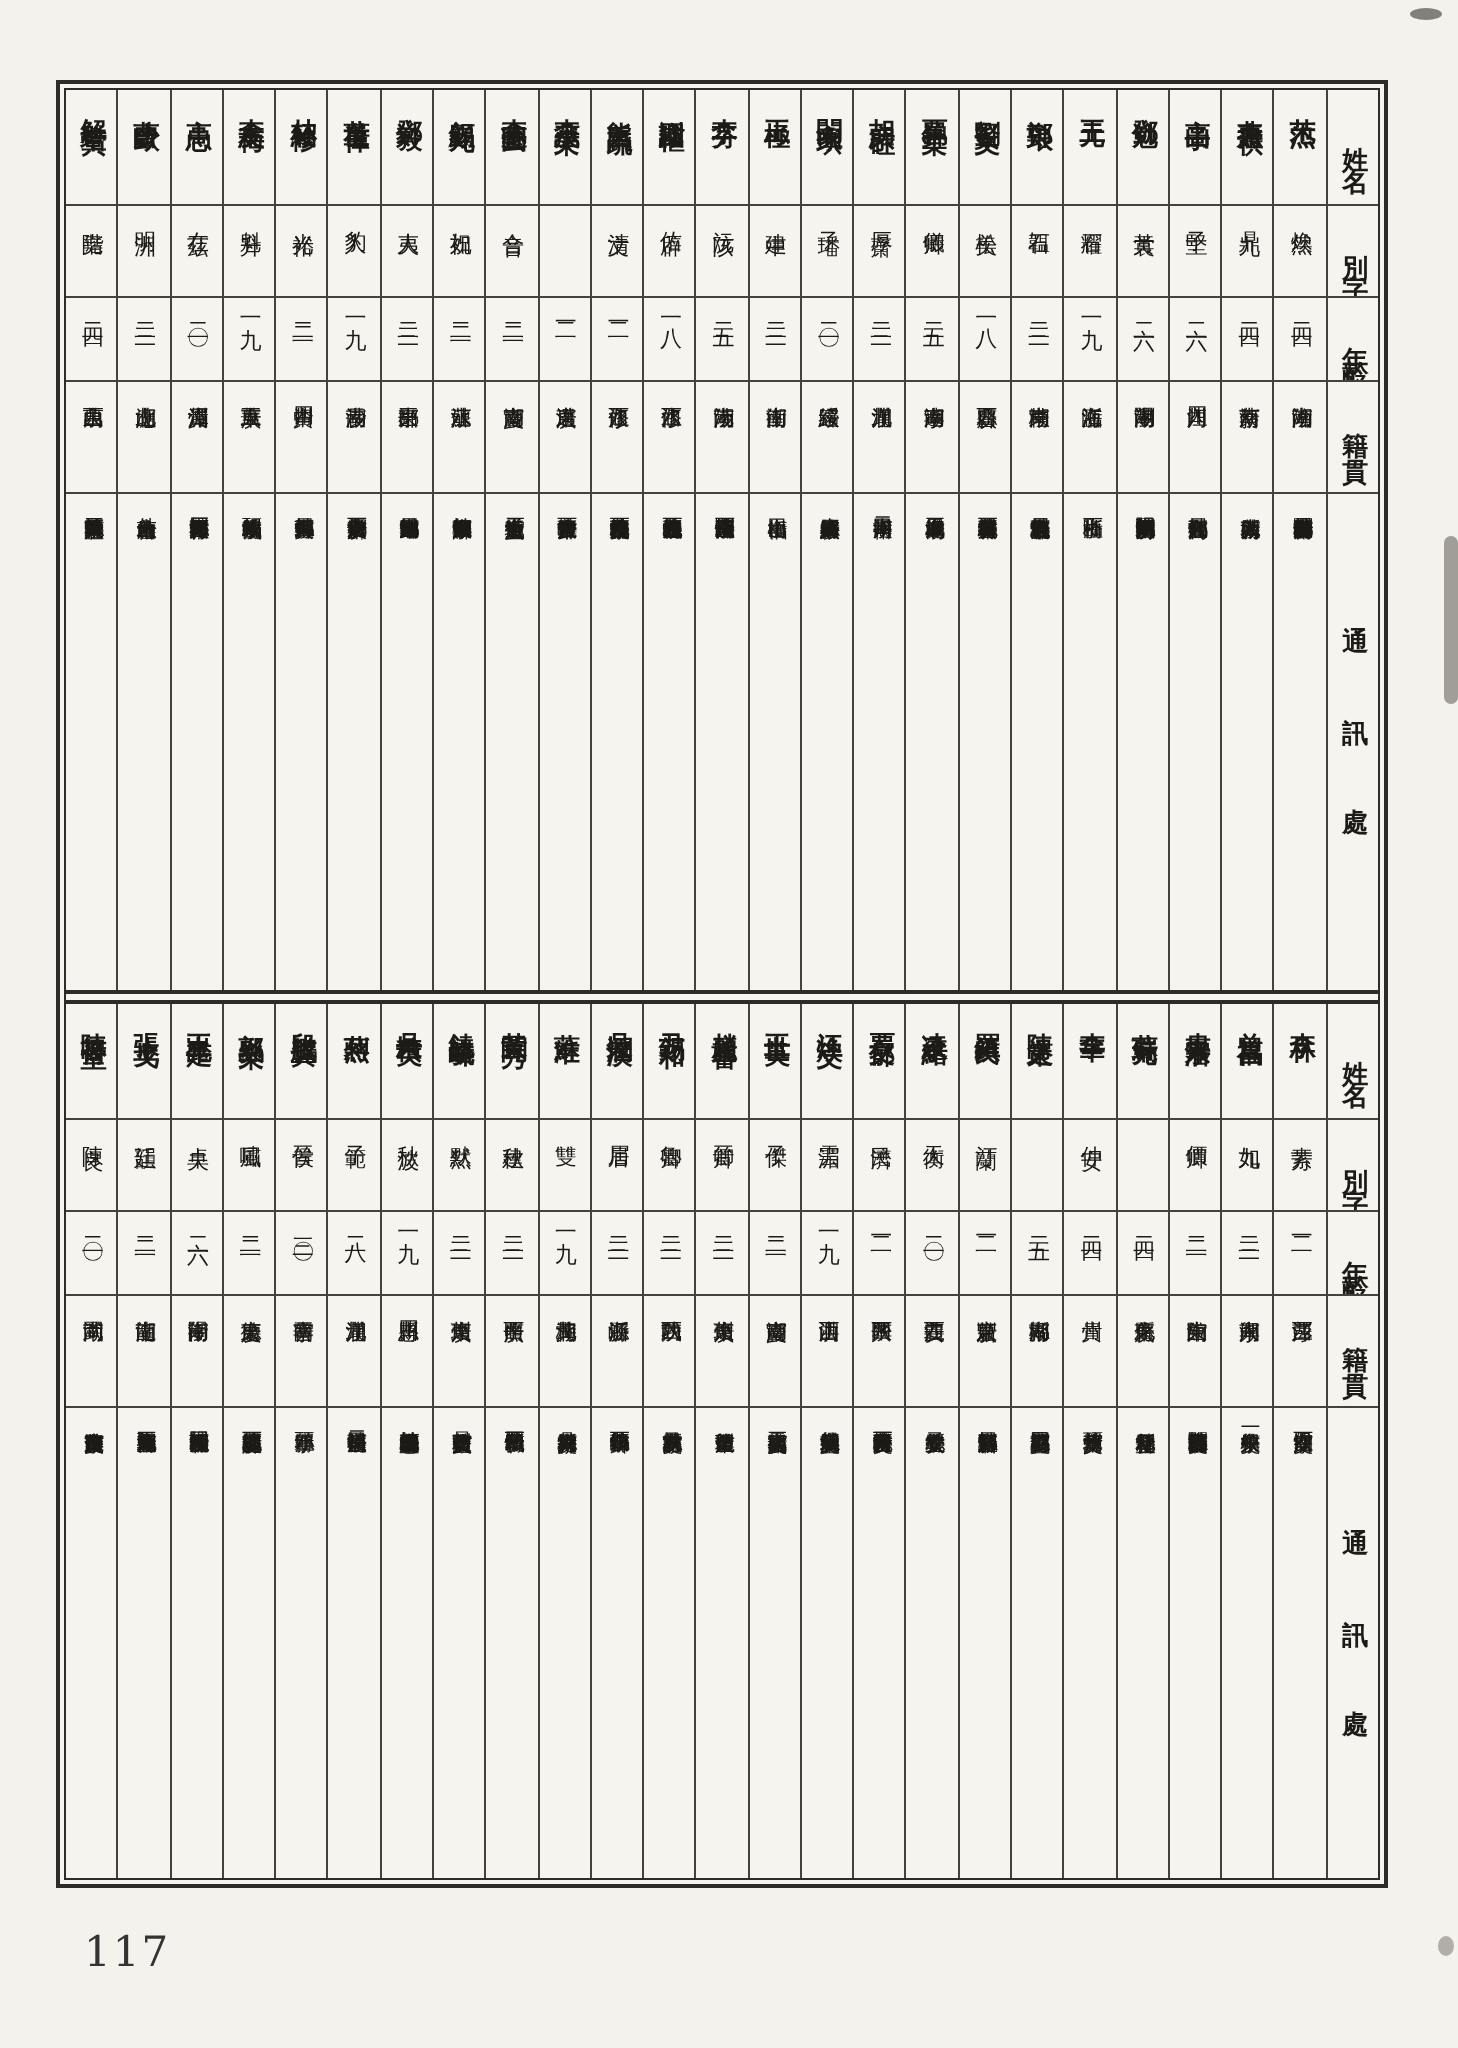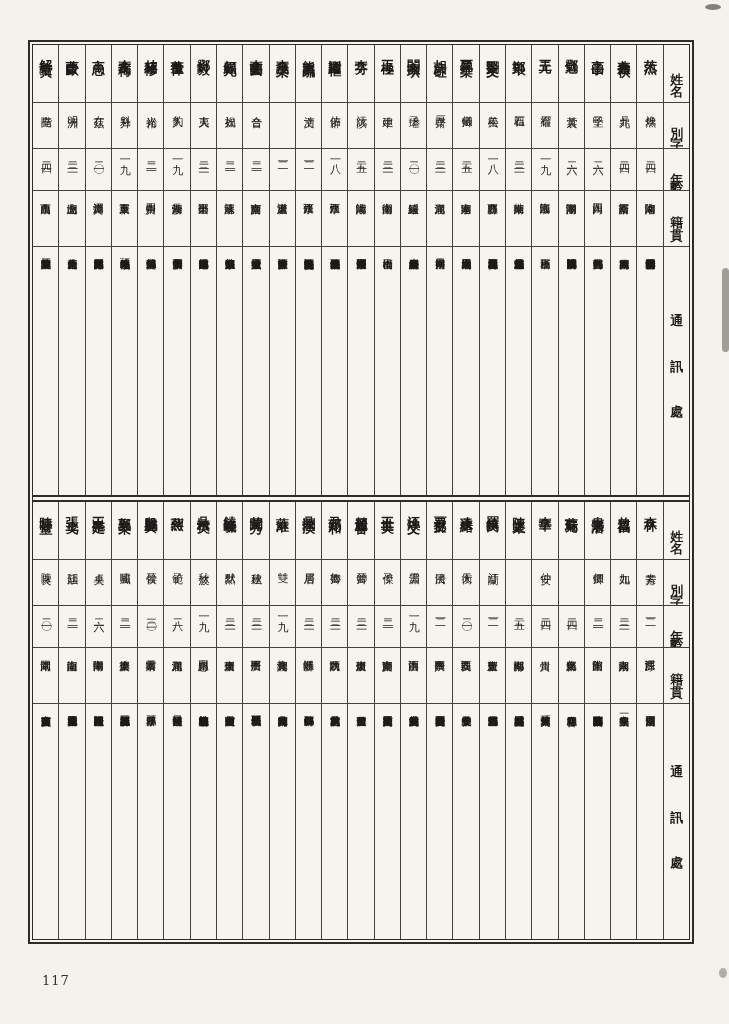--- a/index.html
+++ b/index.html
@@ -45,21 +45,21 @@
   .t-addr{font-size:10px;letter-spacing:0;line-height:1.0;}
   .header-cell{align-items:center;justify-content:center;padding-top:0;}
   .hlabel{font-size:13px;font-weight:bold;}
   .header-cell-name .hlabel{letter-spacing:11px;}
   .header-cell-zi .hlabel{letter-spacing:9px;}
   .header-cell-age .hlabel{letter-spacing:7px;}
   .header-cell-native .hlabel{letter-spacing:13px;}
   .header-cell-addr .hlabel{letter-spacing:46px;}
   .page-number{
     position:absolute;left:42px;bottom:36px;
-    font-family:"DejaVu Serif",serif;font-size:13px;color:#333;
+    font-family:"DejaVu Serif",serif;font-size:21px;color:#333;
     letter-spacing:1px;
   }
   .artifact{position:absolute;background:#5d5a53;}
   .artifact-a{right:8px;top:4px;width:16px;height:6px;border-radius:50%;opacity:.75;}
   .artifact-b{right:0;top:268px;width:7px;height:84px;border-radius:4px;opacity:.55;}
   .artifact-c{right:2px;bottom:46px;width:8px;height:10px;border-radius:50%;opacity:.45;}
 </style>
 </head>
 <body>
 

